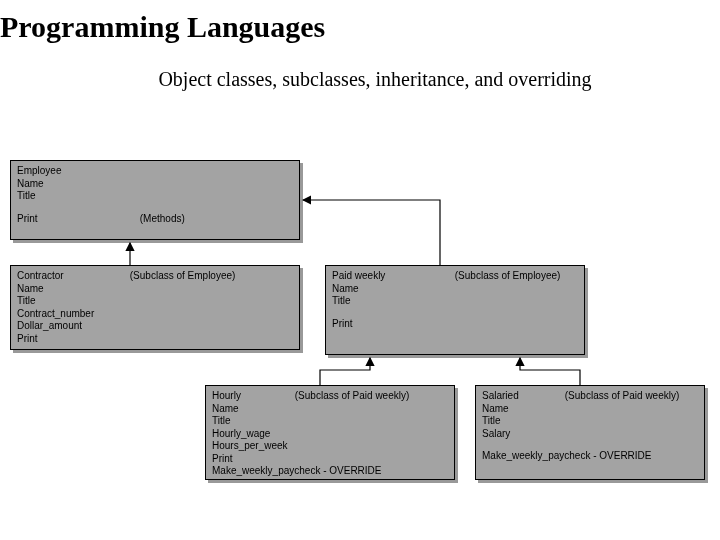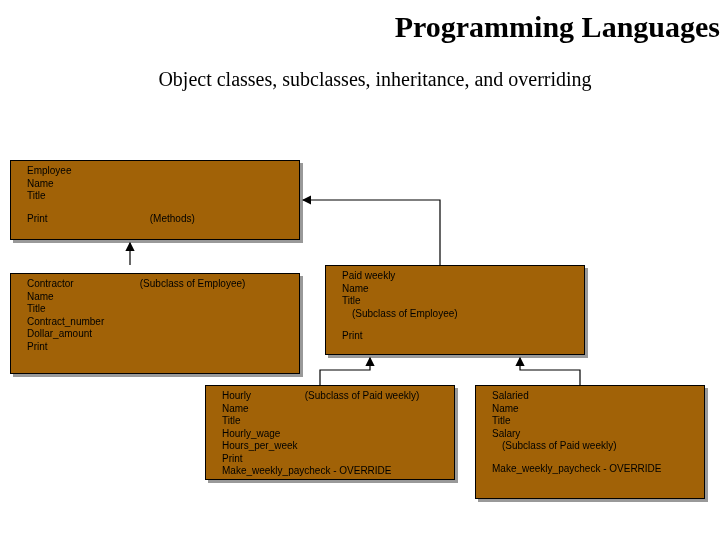--- a/index.html
+++ b/index.html
@@ -8,45 +8,45 @@
     width: 720px;
     height: 540px;
     font-family: "Times New Roman", serif;
     background: #fff;
     position: relative;
     overflow: hidden;
   }
   .title {
     font-size: 30px;
     font-weight: bold;
-    text-align: right;
+    text-align: left;
     margin-top: 10px;
   }
   .subtitle {
     font-size: 20px;
     text-align: center;
     margin-top: 24px;
     margin-left: 30px;
   }
   .canvas {
     position: absolute;
     left: 0;
     top: 0;
     width: 720px;
     height: 540px;
   }
   .box {
     position: absolute;
-    background: #a16207;
+    background: #a3a3a3;
     border: 1px solid #000;
     box-shadow: 3px 3px 0 rgba(0,0,0,0.4);
     font-family: Arial, sans-serif;
     font-size: 10px;
     line-height: 1.25;
-    padding: 4px 16px;
+    padding: 4px 6px;
     box-sizing: border-box;
   }
   .box .left-col {
     display: inline-block;
     vertical-align: top;
   }
   .box .right-col {
     display: inline-block;
     vertical-align: top;
     margin-left: 30px;
@@ -83,21 +83,21 @@
     <div>
       <div class="left-col" style="width:90px;">
         <div>Print</div>
       </div>
       <div class="right-col">
         <div>(Methods)</div>
       </div>
     </div>
   </div>
 
-  <div class="box" style="left:10px; top:265px; width:290px; height:101px;margin-top:8px;">
+  <div class="box" style="left:10px; top:265px; width:290px; height:85px;">
     <div class="left-col" style="width:100px;">
       <div>Contractor</div>
       <div>Name</div>
       <div>Title</div>
       <div>Contract_number</div>
       <div>Dollar_amount</div>
       <div>Print</div>
     </div>
     <div class="right-col" style="margin-left:10px;">
       <div>(Subclass of Employee)</div>
@@ -129,21 +129,21 @@
       <div>Hourly_wage</div>
       <div>Hours_per_week</div>
       <div>Print</div>
       <div style="width:200px;">Make_weekly_paycheck - OVERRIDE</div>
     </div>
     <div class="right-col" style="margin-left:0;">
       <div>(Subclass of Paid weekly)</div>
     </div>
   </div>
 
-  <div class="box" style="left:475px; top:385px; width:230px; height:114px;">
+  <div class="box" style="left:475px; top:385px; width:230px; height:95px;">
     <div>
       <div class="left-col" style="width:70px;">
         <div>Salaried</div>
         <div>Name</div>
         <div>Title</div>
         <div>Salary</div>
       </div>
       <div class="right-col" style="margin-left:10px;">
         <div>(Subclass of Paid weekly)</div>
       </div>

